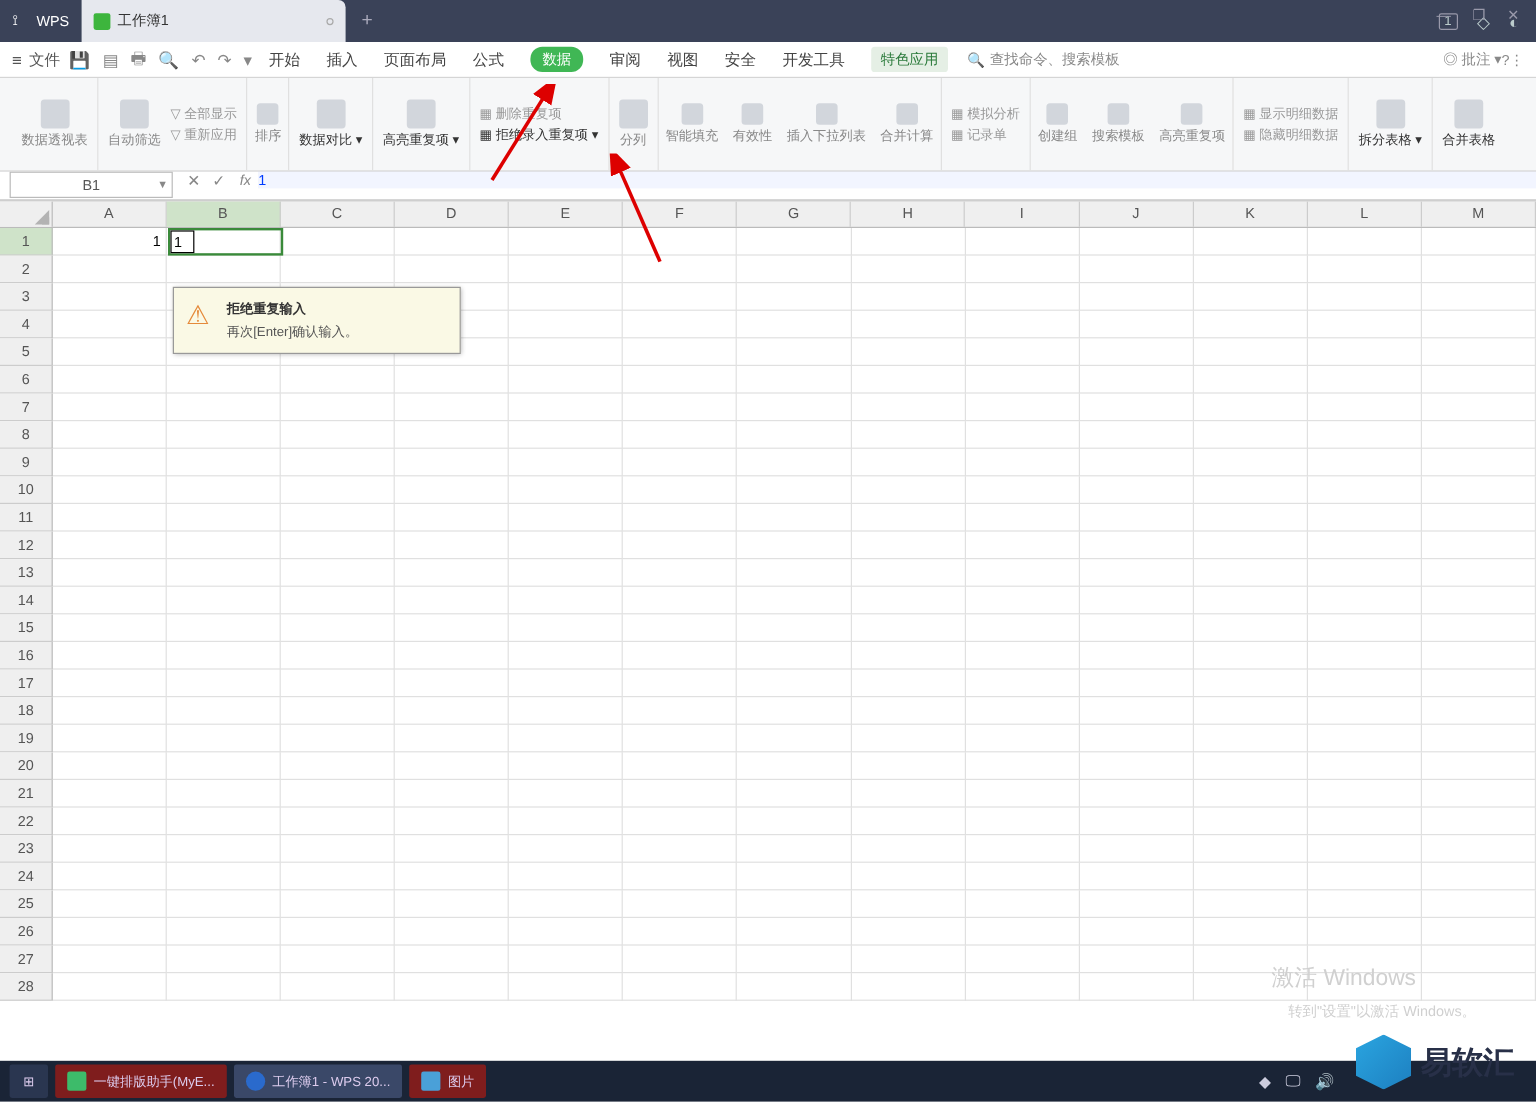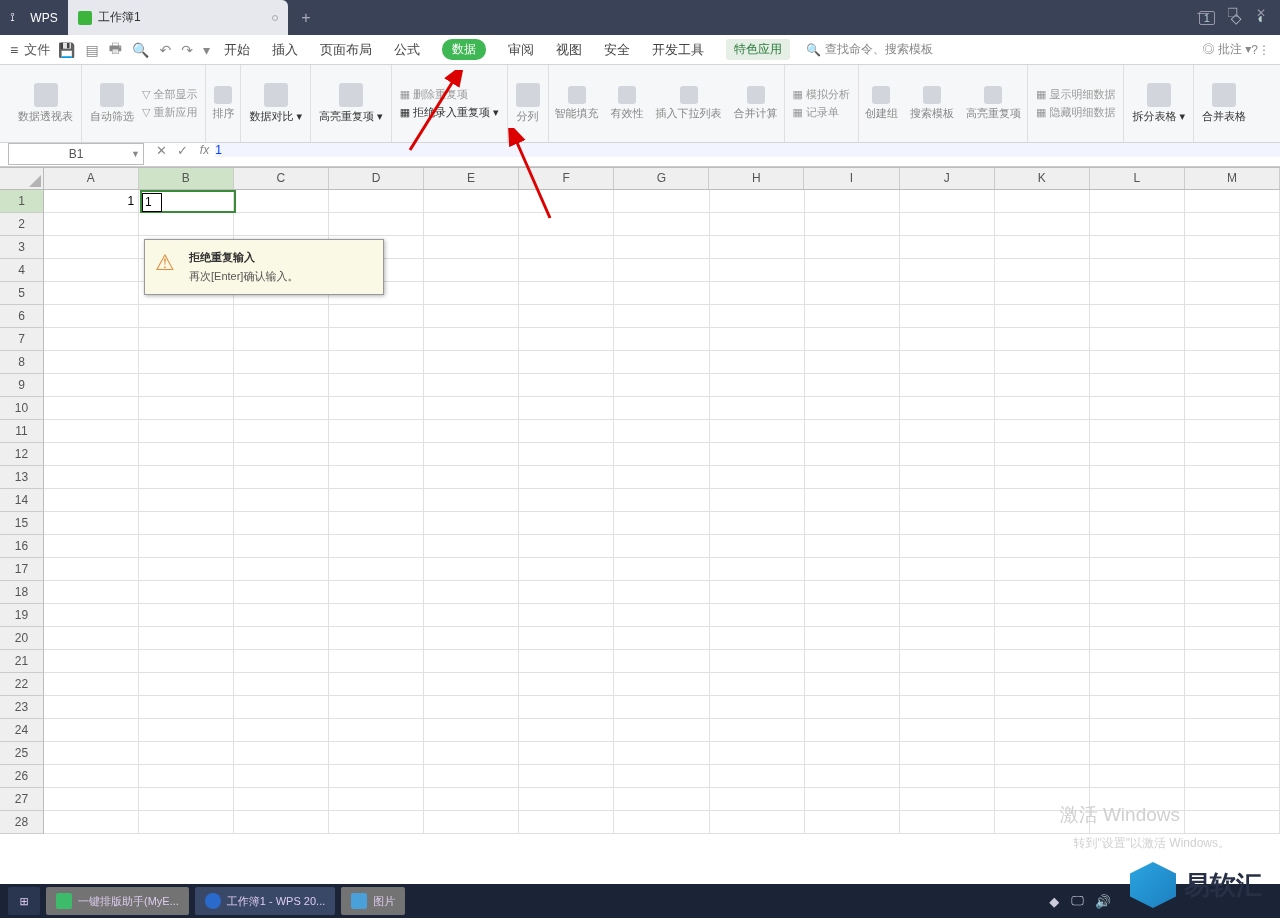--- a/index.html
+++ b/index.html
@@ -74,21 +74,21 @@
 
 .wm1 { position:absolute; right:100px; bottom:90px; color:#d0d0d0; font-size:19px;margin-left:24px; }
 .wm2 { position:absolute; right:50px; bottom:66px; color:#d0d0d0; font-size:12px; }
 
 
 .logo { position:absolute; right:18px; bottom:10px; display:flex; align-items:center; gap:8px; font-size:26px; font-weight:700; color:#283048; z-index:30; }
 .logo .cube { width:46px; height:46px; background:linear-gradient(135deg,#2aa5e0,#1d7fc0); clip-path:polygon(50% 0,100% 25%,100% 75%,50% 100%,0 75%,0 25%); }
 
 
 .taskbar { position:absolute; left:0; right:0; bottom:0; height:34px; background:#1a2436; display:flex; align-items:center; padding:0 8px; gap:6px; font-size:11px; color:#dce; z-index:20; }
-.taskbar .tbtn { height:28px; padding:0 10px; display:flex; align-items:center; gap:6px; background:#737373; border-radius:2px; }
+.taskbar .tbtn { height:28px; padding:0 10px; display:flex; align-items:center; gap:6px; background:#7f1d1d; border-radius:2px; }
 .taskbar .tbtn.active { background:#3a4868; }
 .tray { margin-left:auto; display:flex; gap:12px; align-items:center; color:#ccd; font-size:13px; padding-right:160px; }
 
 .sheet-icon { width:14px; height:14px; background:#3db53d; border-radius:2px; display:inline-block; }
 .wps-logo { width:16px; height:16px; display:inline-block; color:#fff; }
 </style>
 </head>
 <body>
 
 <div class="titlebar">

